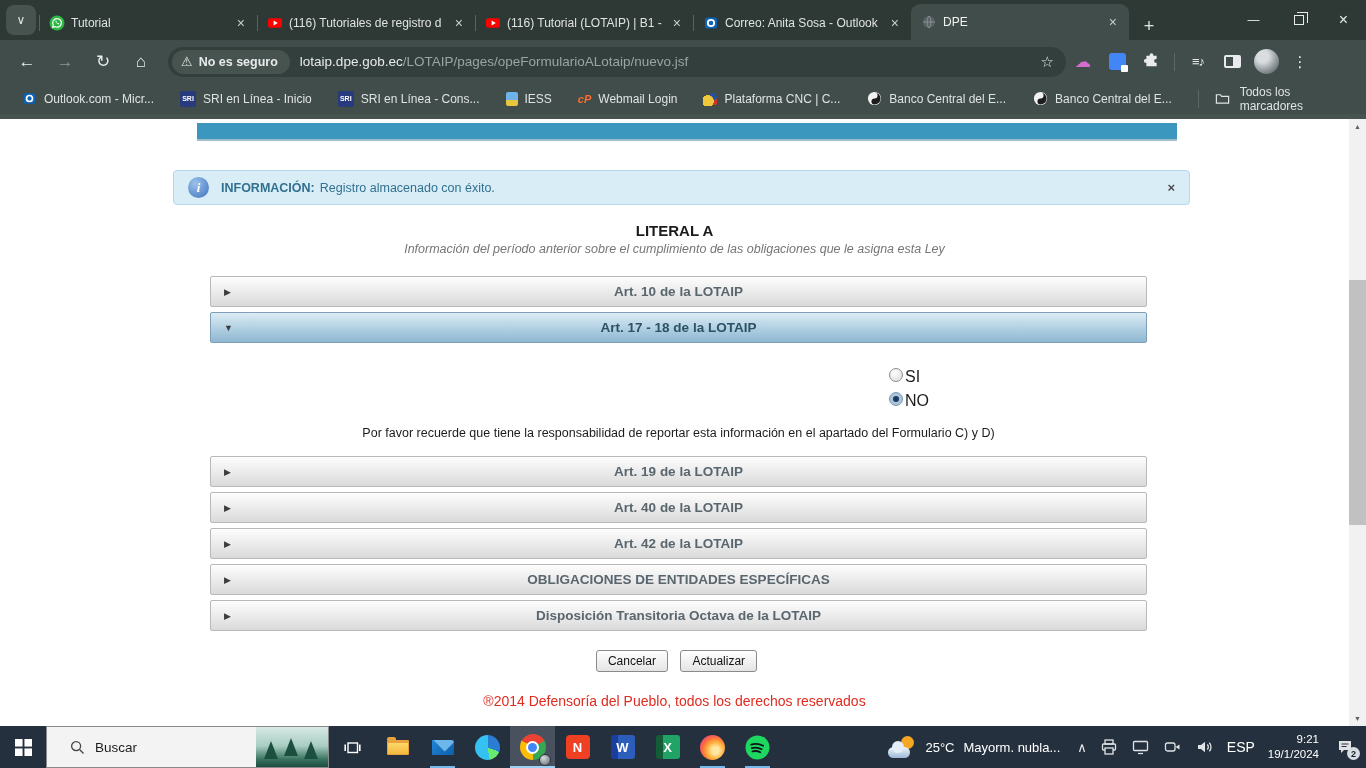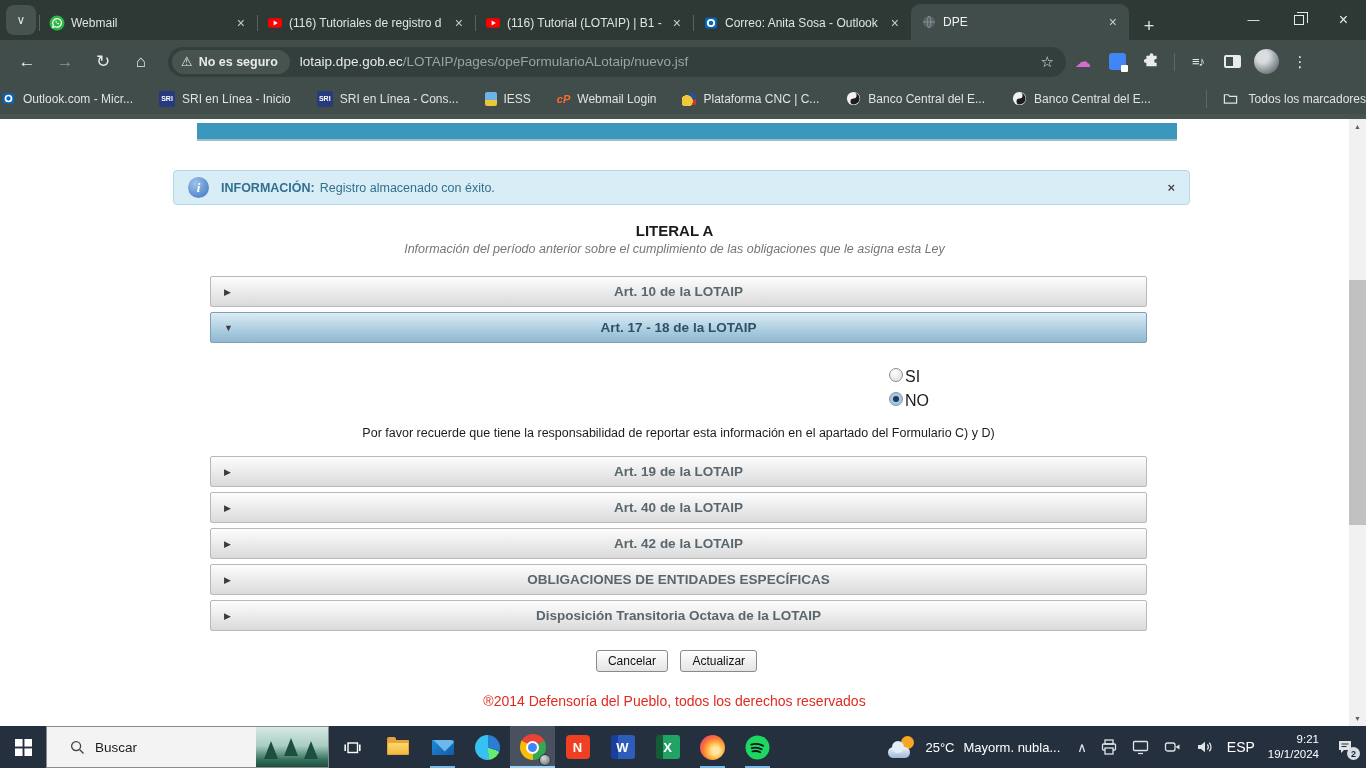--- a/index.html
+++ b/index.html
@@ -35,21 +35,21 @@
   .ext-icon { width:30px; height:30px; display:flex; align-items:center; justify-content:center; margin:0 2px; }
   .icon-cloud { color:#d66bd0; font-size:16px; }
   .icon-translate { width:17px; height:17px; background:#4285f4; border-radius:3px; color:#fff; font-size:10px; font-weight:bold; display:flex; align-items:center; justify-content:center; position:relative; }
   .icon-translate::after { content:""; position:absolute; right:-2px; bottom:-2px; width:7px; height:7px; background:#fff; border-radius:1px; }
   .toolbar-sep { width:1px; height:18px; background:#5c6865; margin:0 6px; }
   .icon-sidebar { width:17px; height:13px; border:2px solid #e8eaed; border-radius:2px; background:linear-gradient(to right, transparent 55%, #e8eaed 55%); }
   .avatar { width:25px; height:25px; border-radius:50%; background:radial-gradient(circle at 35% 30%, #d9dde0 0 25%, #9aa1a4 55%, #565e61 90%); }
   .icon-menu { color:#e8eaed; font-size:15px; }
   .playlist-note { color:#e8eaed; font-size:13px; letter-spacing:-1px; }
 
-  .bookmarks { position:absolute; top:83px; left:0; width:1366px; height:31px; background:#414d4a; display:flex; align-items:center; padding:0 0; color:#dfe3e2; font-size:12px; }
+  .bookmarks { position:absolute; top:83px; left:0; width:1366px; height:31px; background:#414d4a; display:flex; align-items:center; padding:0 21px; color:#dfe3e2; font-size:12px; }
   .bm { display:flex; align-items:center; gap:7px; margin-right:26px; white-space:nowrap; }
   .bm-ic { width:16px; height:16px; display:inline-flex; align-items:center; justify-content:center; }
   .bm-sri { background:#273a7e; color:#fff; font-size:7px; font-weight:bold; border-radius:2px; width:16px; height:16px; display:flex; align-items:center; justify-content:center; }
   .bm-cp { color:#ff6c2c; font-weight:bold; font-size:11px; font-style:italic; }
   .bm-iess { width:12px; height:14px; background:linear-gradient(#6db3e8 60%, #e8c73c 60%); border-radius:2px; }
   .bm-cnc { width:14px; height:14px; background:radial-gradient(circle at 35% 65%, #f0c83c 0 45%, transparent 46%), radial-gradient(circle at 70% 35%, #2b4fa0 0 28%, transparent 29%), radial-gradient(circle at 85% 70%, #d0342c 0 20%, transparent 21%); }
   .bm-right { margin-left:auto; display:flex; align-items:center; gap:10px; }
   .bm-sep { width:1px; height:18px; background:#5c6865; margin-right:6px; }
   .chrome-bottom { position:absolute; top:114px; left:0; width:1366px; height:5px; background:#46534f; }
 
@@ -139,21 +139,21 @@
       </div>
 
     <div class="tab">
       <span class="fav">
         <svg viewBox="0 0 16 16" width="16" height="16">
             <circle cx="8" cy="8" r="7.5" fill="#2bb741"></circle>
             <path d="M8 3.6a4.3 4.3 0 0 0-3.7 6.5L3.6 12.3l2.3-.7A4.3 4.3 0 1 0 8 3.6z" fill="none" stroke="#fff" stroke-width="1.2"></path>
             <path d="M6.4 6.2c.5 1.6 1.8 2.9 3.3 3.3l.6-.9-1.2-.7-.5.3c-.5-.3-1-.8-1.3-1.3l.4-.5-.7-1.1z" fill="#fff"></path>
           </svg>
       </span>
-      <span class="tab-title">Webmail</span>
+      <span class="tab-title">Tutorial</span>
       <span class="tab-close">×</span>
     </div>
 
     <div class="tab">
       <span class="fav">
         <svg viewBox="0 0 16 16" width="16" height="16">
             <rect x="1" y="3.2" width="14" height="9.6" rx="2.4" fill="#f00"></rect>
             <path d="M6.6 5.6v4.8l4.2-2.4z" fill="#fff"></path>
           </svg>
       </span>

